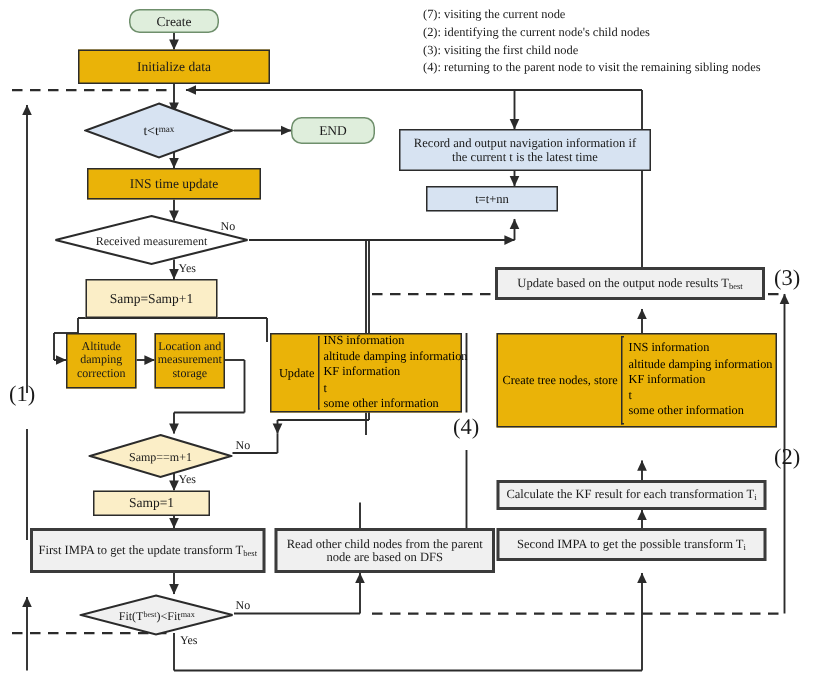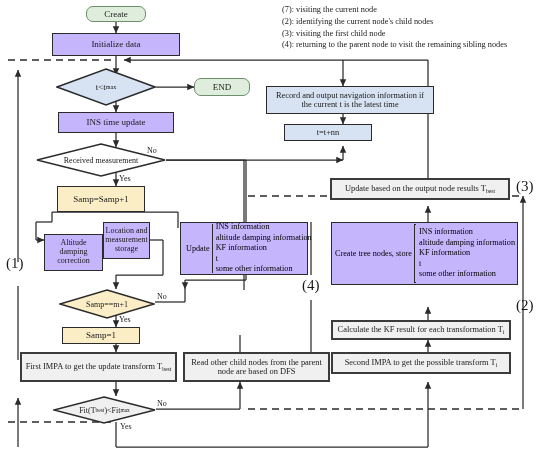--- a/index.html
+++ b/index.html
@@ -1,21 +1,21 @@
 <!DOCTYPE html>
 <html><head>
 <meta charset="utf-8">
 <style>
   html,body{margin:0;padding:0;background:#fff;}
   body{font-family:"Liberation Serif", serif;}
   #root{position:relative;width:550px;height:456px;background:#ffffff;overflow:hidden;}
   svg#wires{position:absolute;left:0;top:0;width:550px;height:456px;pointer-events:none;}
   .node{position:absolute;box-sizing:border-box;display:flex;align-items:center;justify-content:center;
         text-align:center;color:#1a1a1a;line-height:1.12;}
-  .rect{border:1.6px solid #2b2b2b;background:#c4b5fd;}
+  .rect{border:1.6px solid #2b2b2b;background:#eab308;}
   .rect.thick{border:2px solid #3b3b3b;}
   .gray{background:#f0f0f0;}
   .blue{background:#d7e3f2;}
   .yellow{background:#fbeec7;}
   .green{background:#dfeedc;border:1.4px solid #6f8f6c;border-radius:7px;}
   .diamond{position:absolute;}
   .diamond .shape{position:absolute;left:0;top:0;width:100%;height:100%;}
   .diamond .dlabel{position:absolute;left:0;top:0;width:100%;height:100%;
       display:flex;align-items:center;justify-content:center;text-align:center;color:#1a1a1a;}
   .legend{position:absolute;left:282px;top:4px;font-size:8.3px;line-height:1.42;color:#1a1a1a;}
@@ -176,21 +176,21 @@
     <svg class="shape" viewBox="0 0 130 34">
       <polygon points="65,1 129,17 65,33 1,17" fill="#ffffff" stroke="#2b2b2b" stroke-width="1.4"></polygon>
     </svg>
     <div class="dlabel t3">Received measurement</div>
   </div>
 
   <div class="node rect yellow t1" style="left:57px;top:186px;width:88px;height:26px;">
     <span>Samp=Samp+1</span>
   </div>
 
-  <div class="node rect t3" style="left:44px;top:222px;width:59px;height:37px;margin-top:12px;">
+  <div class="node rect t3" style="left:44px;top:222px;width:47px;height:37px;">
     <span style="padding:0 2px;">Altitude damping correction</span>
   </div>
 
   <div class="node rect t3" style="left:103px;top:222px;width:47px;height:37px;">
     <span style="padding:0 2px;">Location and measurement storage</span>
   </div>
 
   <div class="diamond" style="left:59px;top:289px;width:96px;height:30px;">
     <svg class="shape" viewBox="0 0 96 30">
       <polygon points="48,1 95,15 48,29 1,15" fill="#fbeec7" stroke="#2b2b2b" stroke-width="1.4"></polygon>

